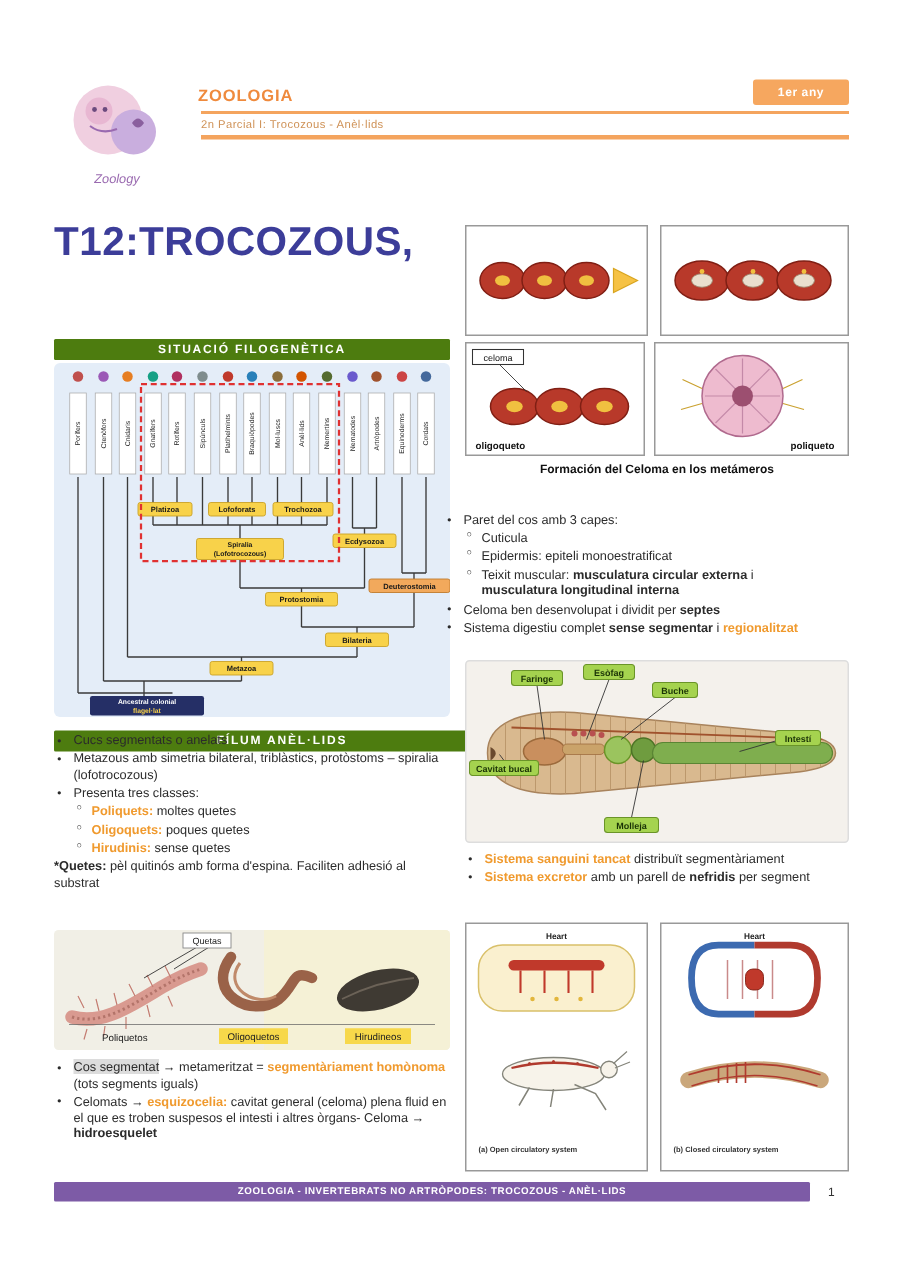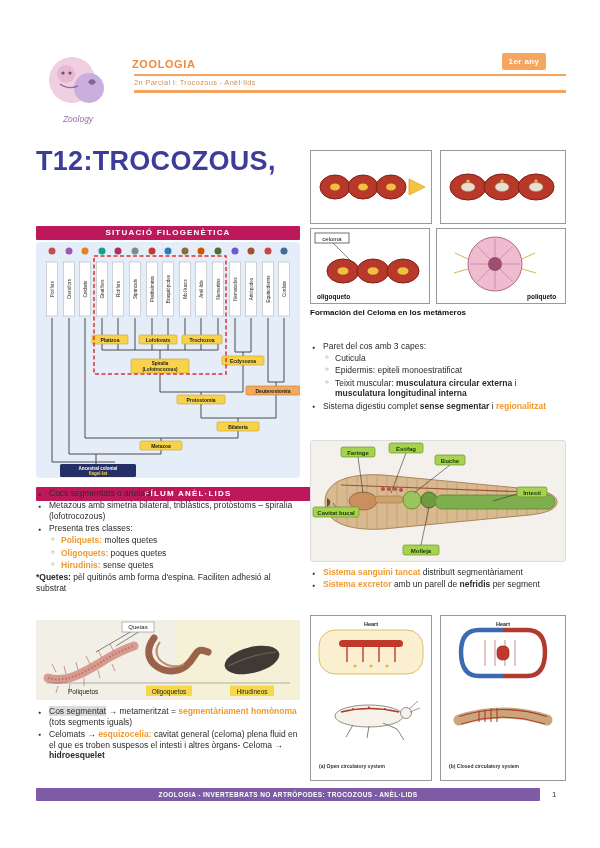--- a/index.html
+++ b/index.html
@@ -4,40 +4,40 @@
 <style>
   html,body{margin:0;padding:0;background:#fff;}
   .page{position:relative;width:600px;height:848px;background:#fff;overflow:hidden;
         font-family:"Liberation Sans", sans-serif;color:#2b2b2b;}
   .abs{position:absolute;}
   
   .course{font-size:11px;font-weight:bold;color:#ef8a3d;letter-spacing:.6px;}
   .subtitle{font-size:7.5px;color:#cf9257;letter-spacing:.3px;}
   .hr1{height:1.5px;background:#f4a45e;}
   .hr2{height:2.5px;background:#f4a45e;}
-  .badge{width:44px;height:17px;background:#f6a75f;color:#fff;font-size:8px;font-weight:bold;
+  .badge{width:64px;height:17px;background:#f6a75f;color:#fff;font-size:8px;font-weight:bold;
          text-align:center;line-height:17px;border-radius:2px;letter-spacing:.4px;}
   
   .title{font-size:27px;font-weight:bold;color:#3c3d99;line-height:42px;letter-spacing:.3px;}
   
-  .bar{background:#be185d;color:#fff;font-size:8px;font-weight:bold;text-align:center;
+  .bar{background:#4d7c0f;color:#fff;font-size:8px;font-weight:bold;text-align:center;
        height:14px;line-height:14px;letter-spacing:1.2px;border-radius:1px;}
   
   .list{font-size:8.5px;line-height:1.26;color:#2b2b2b;}
   .li{position:relative;padding-left:13px;margin-bottom:1.5px;}
   .li::before{content:"●";position:absolute;left:2px;top:2.5px;font-size:5px;color:#2b2b2b;}
   .li.sub{padding-left:25px;}
   .li.sub::before{content:"○";left:15px;top:1px;font-size:6px;}
   .li.note{padding-left:0;}
   .li.note::before{content:"";}
   .orange{color:#f09a2e;font-weight:bold;}
   .b{font-weight:bold;}
   .hl-gray{background:#dcdcdc;}
   .fig{border:1px solid #999;background:#fff;box-sizing:border-box;}
-  .caption{font-size:8px;font-weight:bold;text-align:left;color:#111;}
+  .caption{font-size:8px;font-weight:bold;text-align:center;color:#111;}
   .worm-card{background:#f1efe6;border-radius:3px;overflow:hidden;}
   .anat-card{background:#f4f1ec;border-radius:3px;border:1px solid #ddd;box-sizing:border-box;}
   
   .footer-bar{background:#7d5ba6;color:#fff;font-size:6.5px;font-weight:bold;text-align:center;
               height:13px;line-height:13px;letter-spacing:.4px;border-radius:1px;}
   .pagenum{font-size:8px;color:#333;}
   svg text{font-family:"Liberation Sans", sans-serif;}
 </style>
 </head>
 <body>
@@ -283,26 +283,29 @@
       <g stroke="#caa12f" stroke-width="0.8">
         <path d="M31,30 L18,24 M31,40 L17,44 M85,30 L98,24 M85,40 L99,44"></path>
       </g>
       <text x="90" y="70" font-size="6.5" font-weight="bold" fill="#111">poliqueto</text>
     </svg>
   </div>
 
   <div class="abs caption" style="left:310px;top:308px;width:256px;">Formación del Celoma en los metámeros</div>
 
 
-  <div class="abs list" style="left:310px;top:341px;width:256px;">
+  <div class="abs list" style="left:296px;top:341px;width:256px;">
     <div class="li"><span>Paret del cos amb 3 capes:</span></div>
     <div class="li sub"><span>Cuticula</span></div>
     <div class="li sub"><span>Epidermis: epiteli monoestratificat</span></div>
     <div class="li sub">
       <span>Teixit muscular: </span><span class="b">musculatura circular externa</span><span> i </span><span class="b">musculatura longitudinal interna</span>
+    </div>
+    <div class="li">
+      <span>Celoma ben desenvolupat i dividit per </span><span class="b">septes</span>
     </div>
     <div class="li">
       <span>Sistema digestiu complet </span><span class="b">sense segmentar</span><span> i </span><span class="orange">regionalitzat</span>
     </div>
   </div>
 
   <div class="abs anat-card" style="left:310px;top:440px;width:256px;height:122px;">
     <svg width="254" height="120" viewBox="0 0 254 120">
       <defs>
         <clipPath id="bodyClip">

